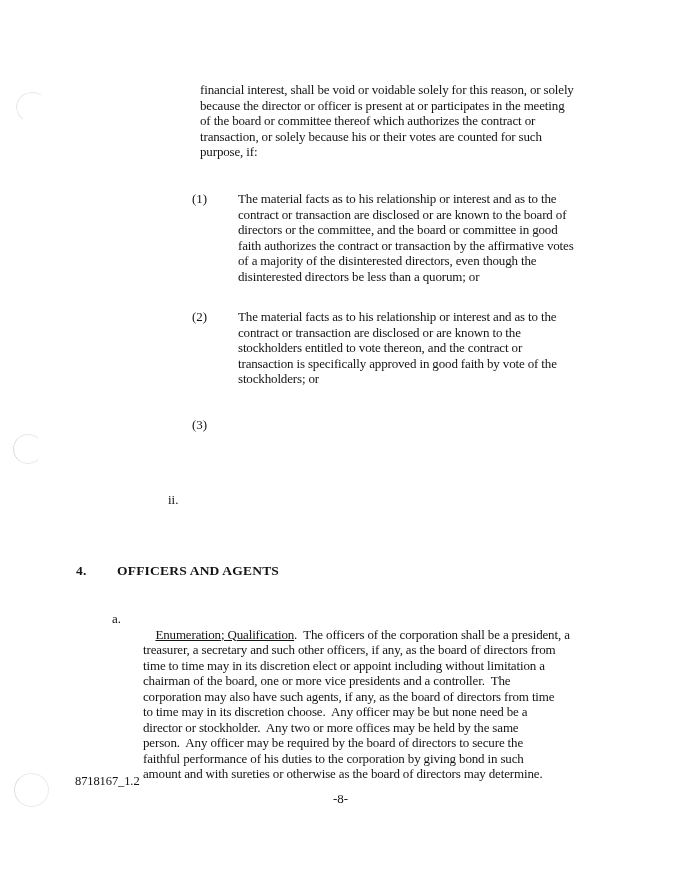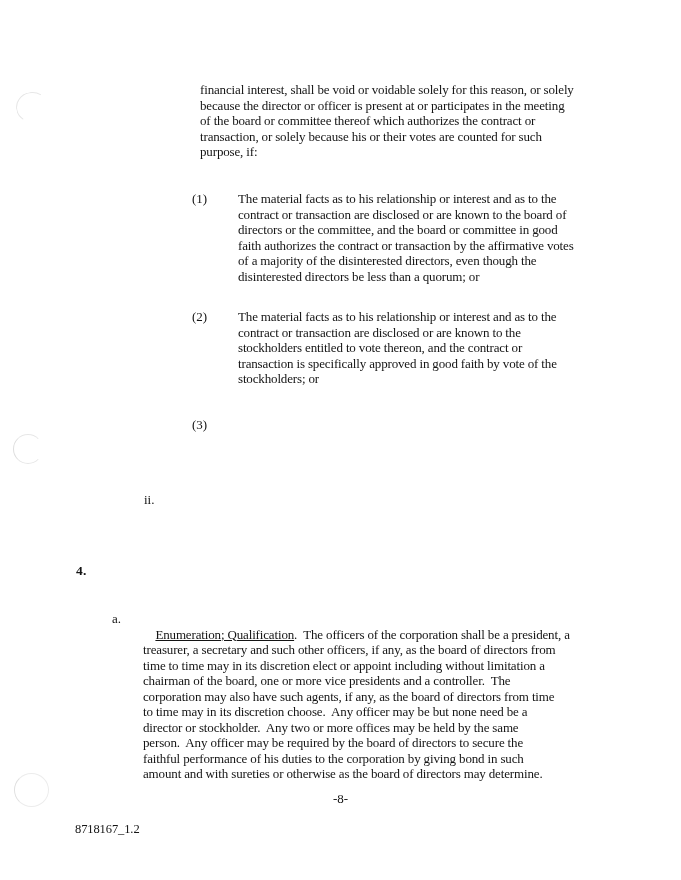--- a/index.html
+++ b/index.html
@@ -71,34 +71,35 @@
 
   <div class="lbl" style="left:192px; top:309px;">(2)</div>
   <div class="txt" style="left:238px; top:309px; width:430px;">The material facts as to his relationship or interest and as to the
 contract or transaction are disclosed or are known to the
 stockholders entitled to vote thereon, and the contract or
 transaction is specifically approved in good faith by vote of the
 stockholders; or</div>
 
   <div class="lbl" style="left:192px; top:417px;">(3)</div>
 
-  <div class="lbl" style="left:144px; top:492px;">ii.</div>
+  <div class="lbl" style="left:168px; top:492px;">ii.</div>
 
   <div class="heading-num" style="left:76px; top:563px;">4.</div>
+  <div class="heading-title" style="left:117px; top:563px;">OFFICERS AND AGENTS</div>
 
   <div class="lbl" style="left:112px; top:611px;">a.</div>
   <div class="txt" style="left:143px; top:611px; width:515px;">
     <span class="uline">Enumeration; Qualification</span><span>.  The officers of the corporation shall be a president, a
 treasurer, a secretary and such other officers, if any, as the board of directors from
 time to time may in its discretion elect or appoint including without limitation a
 chairman of the board, one or more vice presidents and a controller.  The
 corporation may also have such agents, if any, as the board of directors from time
 to time may in its discretion choose.  Any officer may be but none need be a
 director or stockholder.  Any two or more offices may be held by the same
 person.  Any officer may be required by the board of directors to secure the
 faithful performance of his duties to the corporation by giving bond in such
 amount and with sureties or otherwise as the board of directors may determine.</span>
   </div>
 
-  <div class="footer-id" style="left:75px; top:774px;margin-top:48px;">8718167_1.2</div>
+  <div class="footer-id" style="left:75px; top:774px;">8718167_1.2</div>
   <div class="page-num" style="top:791px;">-8-</div>
 
 </div>
 
 </body></html>

